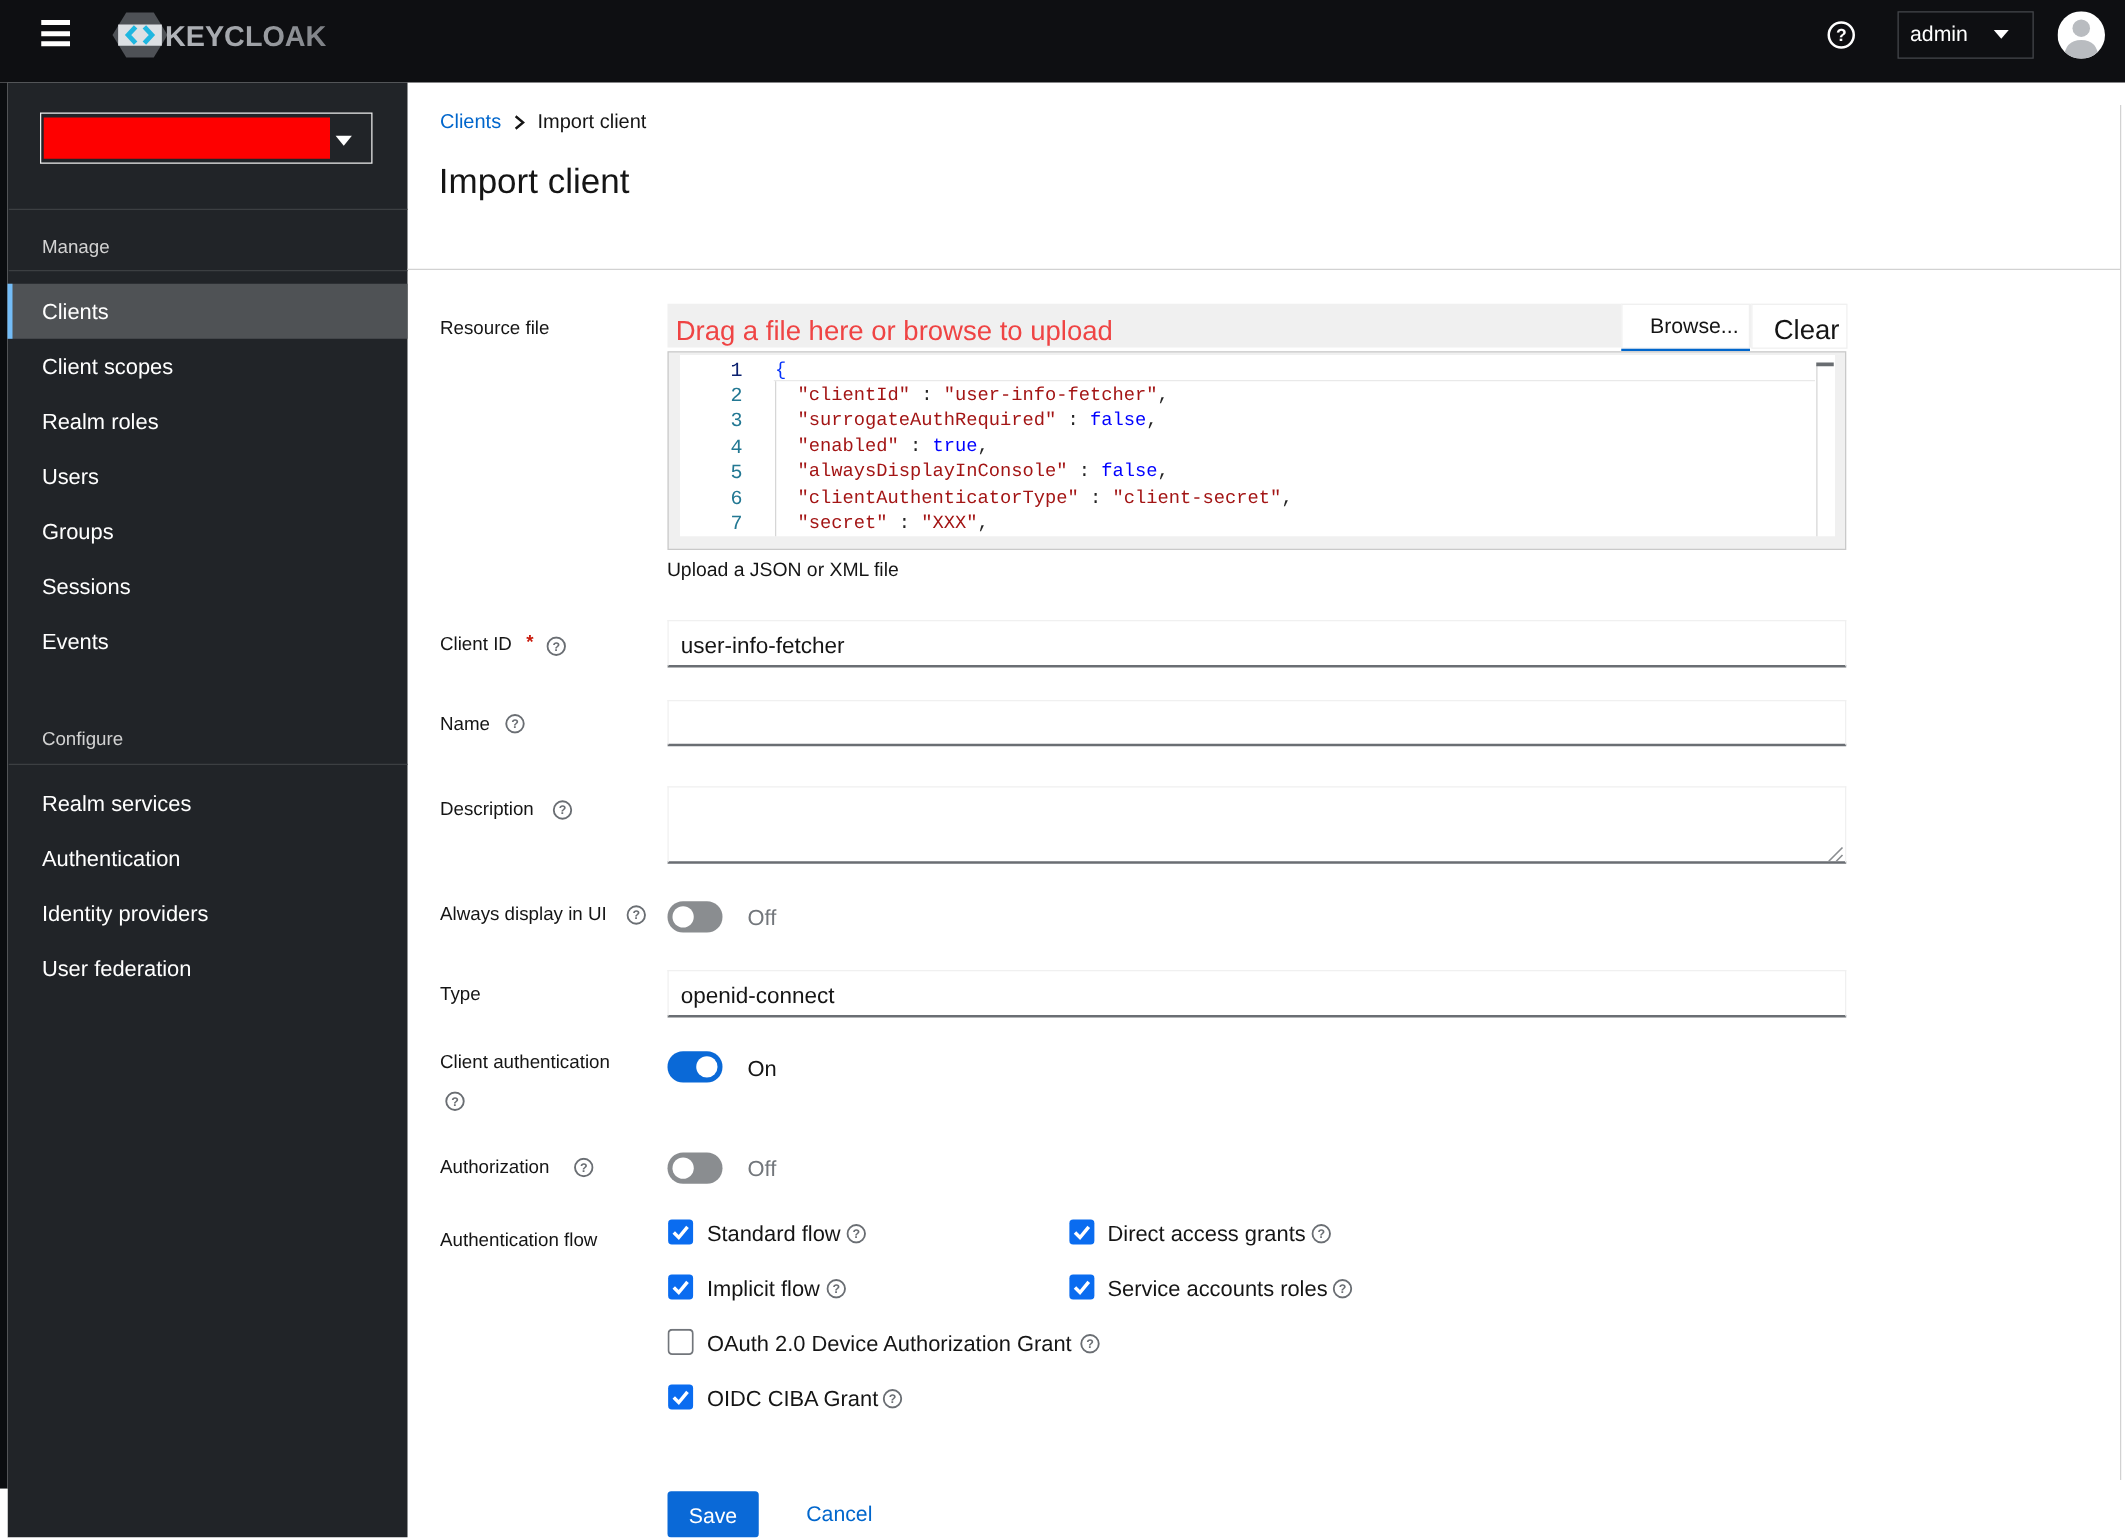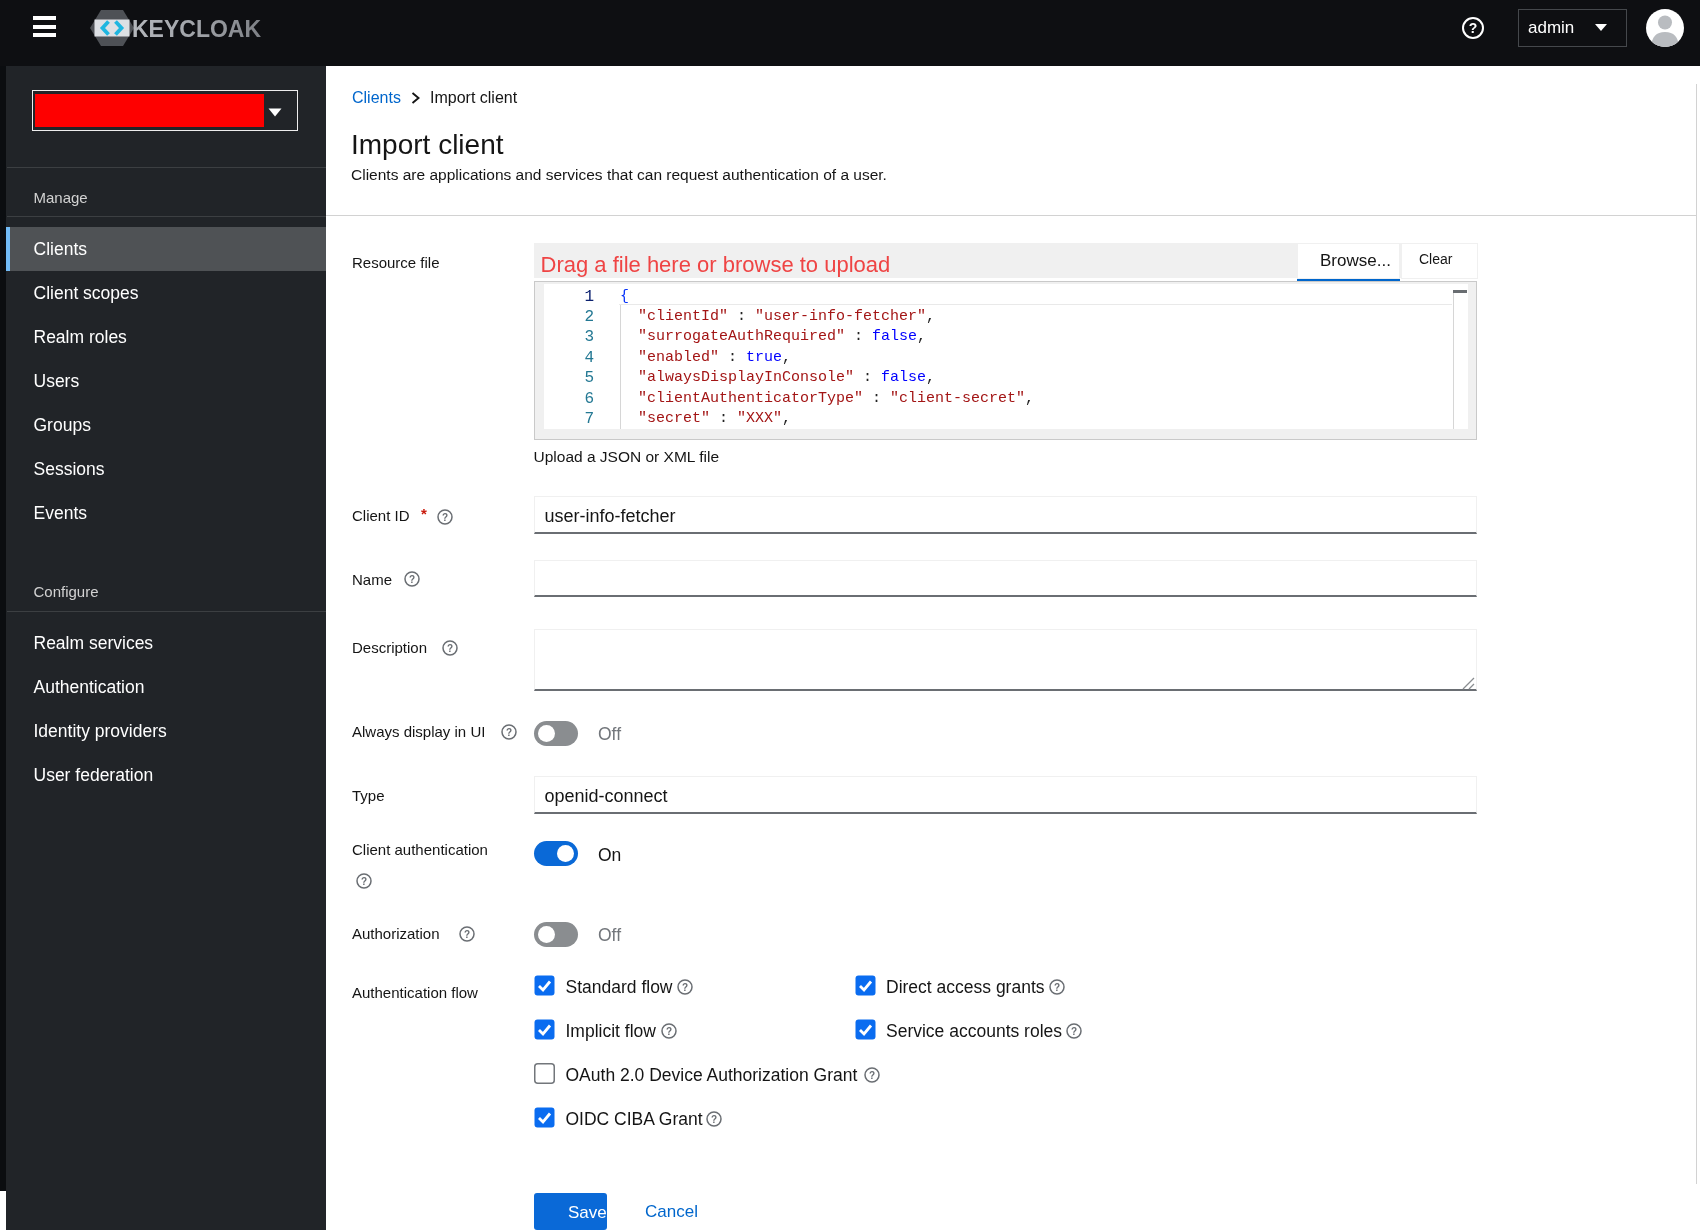--- a/index.html
+++ b/index.html
@@ -92,33 +92,32 @@
 
   <div class="abs" style="left:0;top:1191px;width:6px;height:39px;background:#fff;"></div>
 
   <div class="abs" style="left:352px;top:89px;font-size:16px;color:#0066cc;">Clients</div>
   <svg class="abs" style="left:409px;top:91px;" width="12" height="14" viewBox="0 0 12 14">
     <path d="M3.5,2 L9.5,7 L3.5,12" fill="none" stroke="#151515" stroke-width="1.9"></path>
   </svg>
   <div class="abs" style="left:430px;top:89px;font-size:16px;color:#151515;">Import client</div>
 
   <div class="abs" style="left:351px;top:128.5px;font-size:28px;color:#151515;">Import client</div>
-  <div class="abs" style="left:351px;top:166px;font-size:15.5px;color:#151515;">Clients are applications and services that can request authentication of a user.</div>
 
   <div class="abs" style="left:326px;top:215px;width:1370px;height:1px;background:#d2d2d2;"></div>
   <div class="abs" style="left:1696px;top:84px;width:1px;height:1100px;background:#d2d2d2;"></div>
 
   <div class="abs lbl" style="left:352px;top:254px;">Resource file</div>
   <div class="abs" style="left:534px;top:242.5px;width:943px;height:35.5px;background:#f0f0f0;"></div>
   <div class="abs" style="left:540.5px;top:251.5px;font-size:22px;color:#ef4444;">Drag a file here or browse to upload</div>
   <div class="abs" style="left:1297px;top:242.5px;width:103px;height:36px;background:#fff;border:1px solid #f0f0f0;"></div>
   <div class="abs" style="left:1320px;top:251px;font-size:17px;color:#151515;">Browse...</div>
   <div class="abs" style="left:1297px;top:278.5px;width:103px;height:2.5px;background:#0066cc;"></div>
   <div class="abs" style="left:1400.5px;top:242.5px;width:77px;height:36px;background:#fff;border:1px solid #f0f0f0;"></div>
-  <div class="abs" style="left:1419px;top:251px;font-size:14px;color:#151515;">Clear</div>
+  <div class="abs" style="left:1419px;top:251px;font-size:22px;color:#151515;">Clear</div>
 
   <div class="abs" style="left:534px;top:280.5px;width:943px;height:159px;background:#f0f0f0;border:1px solid #c9c9c9;"></div>
   <div class="abs" style="left:544px;top:283.5px;width:924px;height:145.5px;background:#fff;"></div>
   <div class="abs" style="left:619px;top:304.3px;width:833px;height:1px;background:#e9e9e9;"></div>
   <div class="abs" style="left:619.5px;top:305px;width:1px;height:124px;background:#d6d6d6;"></div>
   <div class="abs" style="left:1452.5px;top:291.5px;width:1px;height:137.5px;background:#d6d6d6;"></div>
   <div class="abs" style="left:1453px;top:289.5px;width:13.5px;height:3px;background:#696d71;"></div>
 
   <div class="abs" style="left:562px;top:286.5px;width:32px;text-align:right;font-family:'Liberation Mono',monospace;font-size:16px;line-height:20.45px;color:#237893;"><span style="color:#0b216f;">1</span><br>2<br>3<br>4<br>5<br>6<br>7</div>
   <pre class="abs" style="left:620px;top:286.5px;font-family:'Liberation Mono',monospace;font-size:15px;line-height:20.45px;color:#242424;"><span style="color:#0431fa;">{</span>
@@ -241,16 +240,16 @@
     <rect x="0.5" y="0.5" width="20" height="20" rx="3" fill="#0a6cf0"></rect>
     <path d="M5,11 L9,15 L16,6.5" fill="none" stroke="#fff" stroke-width="2.8"></path>
   </svg>
   <div class="abs clbl" style="left:565.5px;top:1109px;">OIDC CIBA Grant</div>
   <svg class="abs" style="left:706px;top:1111px;" width="16" height="16" viewBox="0 0 16 16">
     <circle cx="8" cy="8" r="7" fill="none" stroke="#6a6e73" stroke-width="1.5"></circle>
     <text x="8" y="11.6" text-anchor="middle" font-size="10px" font-weight="bold" fill="#6a6e73" font-family="Liberation Sans,sans-serif">?</text>
   </svg>
 
   <div class="abs" style="left:534px;top:1193px;width:73px;height:37px;background:#0a69d7;border-radius:3px;"></div>
-  <div class="abs" style="left:551px;top:1202.5px;font-size:17px;color:#fff;margin-left:17px;">Save</div>
+  <div class="abs" style="left:551px;top:1202.5px;font-size:17px;color:#fff;">Save</div>
   <div class="abs" style="left:645px;top:1202px;font-size:17px;color:#0066cc;">Cancel</div>
 
 </div>
 
 </body></html>

